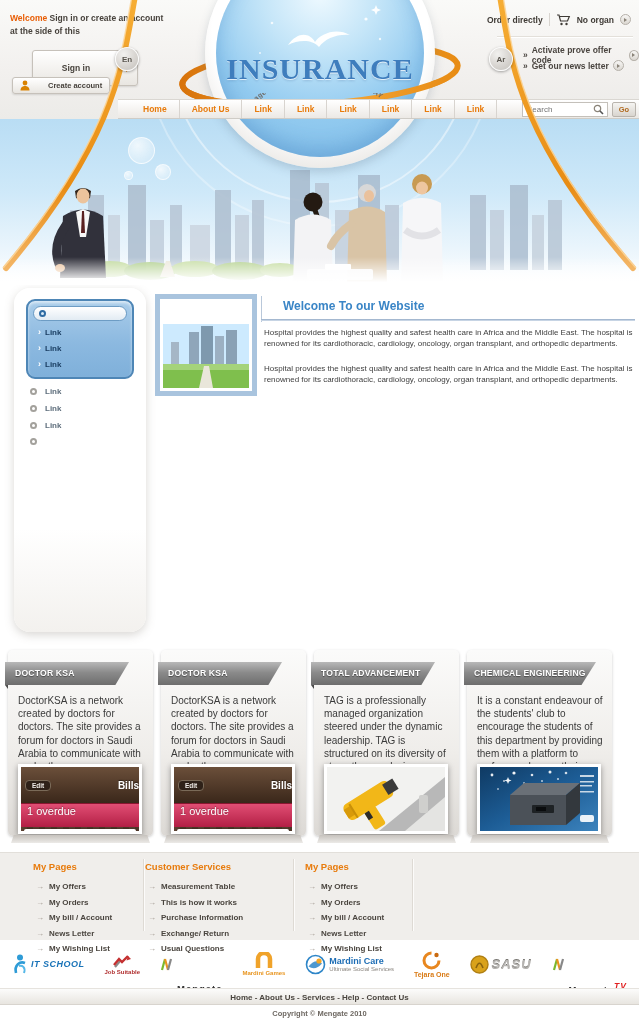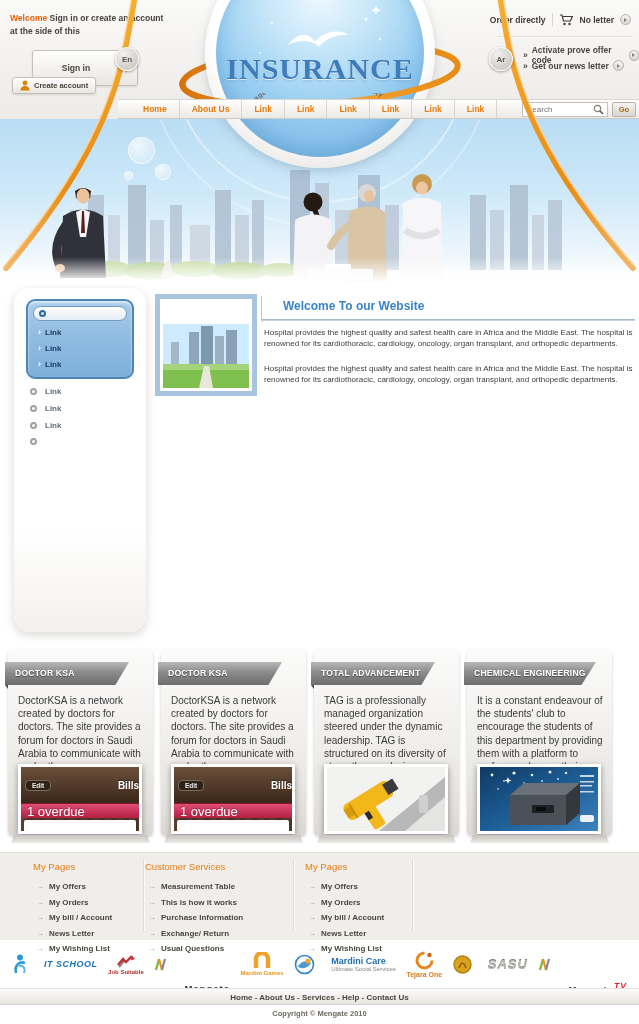--- a/index.html
+++ b/index.html
@@ -12,21 +12,21 @@
   .welcome { position:absolute; left:10px; top:12px; width:160px; font-size:8.5px; font-weight:bold; color:#47423c; line-height:13px; }
   .welcome .w-label { color:#e85d04; }
   .signin-btn { position:absolute; left:32px; top:50px; width:106px; height:36px;
     background:linear-gradient(180deg,#ffffff,#e9e6e1); border:1px solid #c6c1ba; border-radius:3px;
     box-shadow:0 1px 2px rgba(0,0,0,.12); cursor:pointer; display:flex; align-items:center; }
   .signin-btn .lbl { flex:1; text-align:center; font-size:8.5px; font-weight:bold; color:#47423c; }
   .signin-btn .arrow-seg { width:18px; height:100%; border-left:1px solid #d8d3cc; display:flex; align-items:center; justify-content:center; }
   .tri-right { width:0; height:0; border-top:4px solid transparent; border-bottom:4px solid transparent; border-left:5px solid #e8820d; }
   .create-btn { position:absolute; left:12px; top:77px; height:17px; padding:0 7px;
     background:linear-gradient(180deg,#ffffff,#e9e6e1); border:1px solid #c6c1ba; border-radius:3px;
-    box-shadow:0 1px 2px rgba(0,0,0,.12); cursor:pointer; display:flex; align-items:center; gap:4px;
+    box-shadow:0 1px 2px rgba(0,0,0,.12); cursor:pointer; display:flex; align-items:center; gap:18px;
     font-size:7.5px; font-weight:bold; color:#47423c; }
   .lang-circle { position:absolute; width:24px; height:24px; border-radius:50%;
     background:radial-gradient(circle at 35% 28%, #f2f1ef 0%, #d8d5d1 55%, #c3c0bb 100%);
     border:1px solid rgba(255,255,255,.9); box-shadow:0 1px 3px rgba(0,0,0,.35);
     font-size:8px; font-weight:bold; color:#5a564f; display:flex; align-items:center; justify-content:center;
     z-index:9; cursor:pointer; }
   .lang-en { left:115px; top:47px; } .lang-ar { left:489px; top:47px; }
 
   .order-row { position:absolute; top:13px; right:8px; display:flex; align-items:center; gap:6px; z-index:3; }
   .order-row .txt { font-size:8.5px; font-weight:bold; color:#3f3b36; cursor:pointer; }
@@ -119,37 +119,37 @@
   .ribbon-fold { position:absolute; left:-3px; top:35px; width:0; height:0;
     border-top:4px solid #4e4e4e; border-left:3px solid transparent; }
   .card-text { position:absolute; left:10px; top:44px; width:126px; font-size:10px; color:#3a3a3a; line-height:13.2px; }
   .card-img { position:absolute; left:10px; top:114px; width:124px; height:70px; background:#fff;
     border:3px solid #fff; box-shadow:0 2px 6px rgba(0,0,0,.38); overflow:hidden; }
   
   .bills { width:100%; height:100%; background:repeating-linear-gradient(90deg,#5a4030 0 6px,#4e3628 6px 12px); }
   .bills-head { height:36px; background:linear-gradient(180deg,#6b4f3a,#3a271a); display:flex; align-items:center; padding:0 4px; overflow:hidden; }
   .bills-edit { padding:1px 6px; background:#2e2118; border:1px solid #7a6a58; border-radius:4px; color:#f0ece8; font-size:6.5px; font-weight:bold; }
   .bills-title { margin-left:auto; margin-right:-4px; color:#fff; font-size:10px; font-weight:bold; text-shadow:0 -1px 1px rgba(0,0,0,.5); }
-  .bills-overdue { height:15px; background:linear-gradient(180deg,#e14e74,#b31f45); border-top:1px solid #8a1530;
-    color:#fff; font-size:13px; line-height:15px; padding-left:6px; text-shadow:0 -1px 1px rgba(0,0,0,.35); }
+  .bills-overdue { height:24px; background:linear-gradient(180deg,#e14e74,#b31f45); border-top:1px solid #8a1530;
+    color:#fff; font-size:11px; line-height:15px; padding-left:6px; text-shadow:0 -1px 1px rgba(0,0,0,.35); }
   .bills-rows { height:26px; margin:2px 3px 0 3px; background:repeating-linear-gradient(180deg,#ffffff 0 11px,#dddddd 11px 12px); border-radius:2px 2px 0 0; box-shadow:0 -1px 2px rgba(0,0,0,.2); }
 
   
   .footer { position:absolute; left:0; top:852px; width:639px; height:88px; background:#f0eeeb; border-top:1px solid #e2dfda; }
   .fcol { position:absolute; top:8px; }
   .fcol1 { left:33px; } .fcol2 { left:145px; } .fcol3 { left:305px; }
-  .fcol .ftitle { font-size:9.5px; font-weight:normal; color:#e87b0c; margin-bottom:7px; cursor:default; }
+  .fcol .ftitle { font-size:9.5px; font-weight:bold; color:#e87b0c; margin-bottom:7px; cursor:default; }
   .flink { display:flex; align-items:center; gap:5px; height:15.5px; cursor:pointer; padding-left:3px; }
   .flink .far { font-size:8px; color:#a39c93; } .flink .txt { font-size:8px; font-weight:bold; color:#4a453f; }
   .fsep { position:absolute; top:6px; width:1px; height:72px; background:#dedad4; box-shadow:1px 0 0 #fcfbfa; }
   .fsep1 { left:143px; } .fsep2 { left:293px; } .fsep3 { left:412px; }
 
   
   .partners { position:absolute; left:12px; top:944px; width:615px; height:40px; display:flex; align-items:center; justify-content:space-between; background:#fff0; }
-  .partner { display:flex; align-items:center; gap:16px; cursor:pointer; }
+  .partner { display:flex; align-items:center; gap:3px; cursor:pointer; }
   .partner.stack { flex-direction:column; gap:1px; }
   .p-name { font-size:9px; font-weight:bold; }
   .p-itschool .p-name { color:#1b74b8; font-style:italic; letter-spacing:.5px; }
   .p-jobsuitable .p-name { font-size:6px; color:#b03030; }
   .p-mengate .p-name, .p-mengatetv .p-name { color:#333; font-size:9.5px; letter-spacing:1px;margin-top:48px; }
   .p-mardinigames .p-name { font-size:6px; color:#e8951f; }
   .p-mardinicare .p-name { color:#1d6db5; }
   .p-sub { display:block; font-size:6px; font-weight:normal; color:#8a857f; }
   .p-tejara .p-name { font-size:7px; color:#d97a14; }
   .p-sasu .p-name { font-size:13px; font-style:italic; color:#b5b3b0; text-shadow:0 1px 0 #fff, 0 -1px 0 #7a7873; letter-spacing:1px; }
@@ -187,21 +187,21 @@
     </div>
 
     <div class="order-row">
       <span class="txt">Order directly</span>
       <span class="vdiv"></span>
       <svg width="15" height="12" viewBox="0 0 15 12">
         <path d="M1,1 h2 l1.5,6 h7 l1.8,-4.5 h-9.5" fill="none" stroke="#3f3b36" stroke-width="1.2"></path>
         <circle cx="5.5" cy="10" r="1.2" fill="#3f3b36"></circle>
           <circle cx="10.5" cy="10" r="1.2" fill="#3f3b36"></circle>
       </svg>
-      <span class="txt">No letter</span>
+      <span class="txt">No organ</span>
       <span class="circle-arrow">
           <i></i>
         </span>
     </div>
     <div class="top-hr"></div>
     <div class="mini-link offer-link">
       <span class="chev">»</span>
       <span class="txt">Activate prove offer code</span>
       <span class="circle-arrow">
           <i></i>

